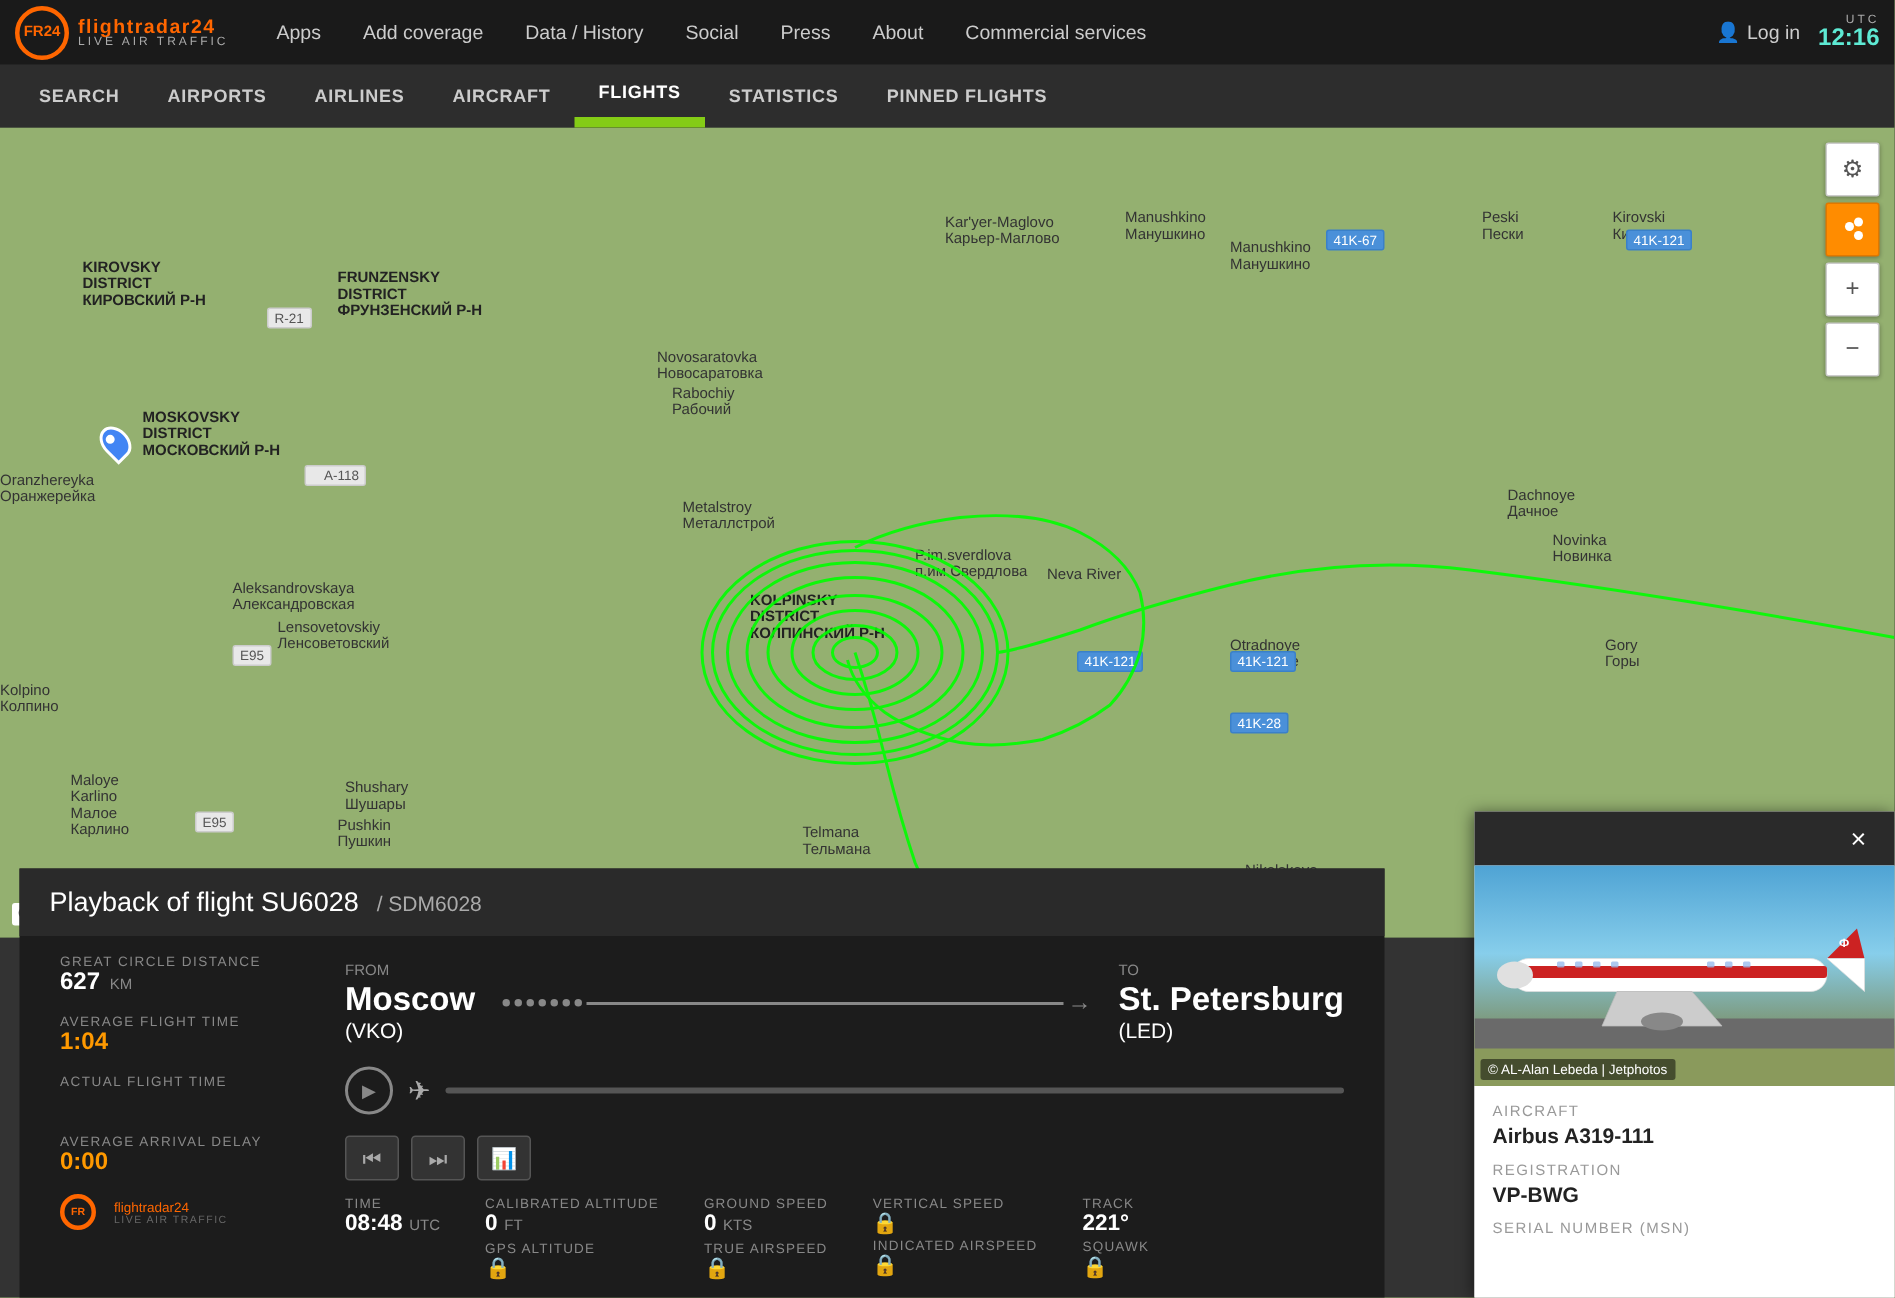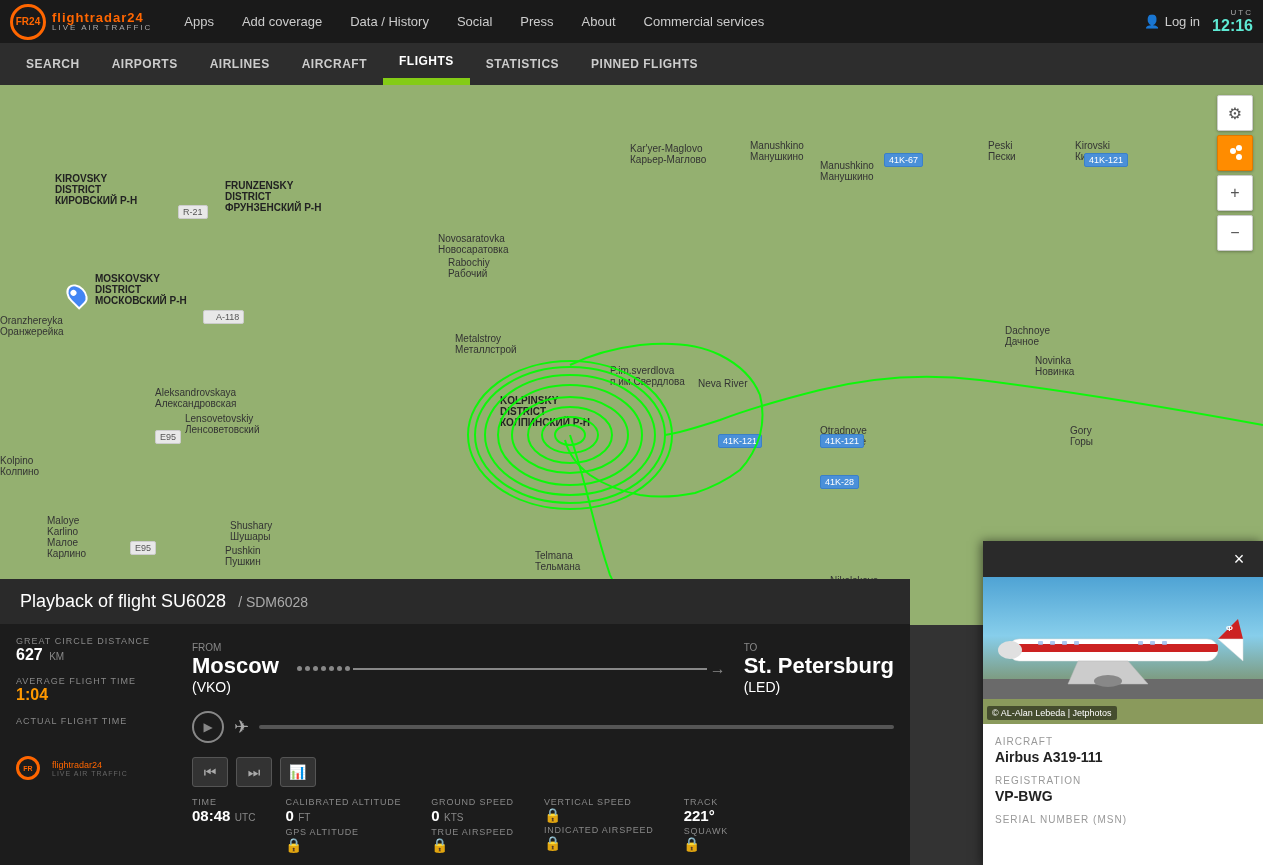--- a/index.html
+++ b/index.html
@@ -137,21 +137,21 @@
       top: 3px; left: 3px;
       width: 6px; height: 6px;
       background: #fff;
       border-radius: 50%;
     }
 
     
     #bottom-panel {
       background: #1c1c1c;
       position: absolute;
-      bottom: 0; left: 0;
+      bottom: 0; left: 13px;
       width: 910px;
       z-index: 50;
     }
 
     .panel-header {
       background: #2a2a2a;
       padding: 12px 20px;
       display: flex;
       align-items: center;
       gap: 12px;
@@ -161,22 +161,22 @@
       font-size: 18px;
       font-weight: normal;
     }
     .panel-subtitle {
       color: #aaa;
       font-size: 14px;
     }
 
     .panel-body {
       display: flex;
-      padding: 12px 16px;
-      gap: 16px;
+      padding: 12px 27px;
+      gap: 30px;
     }
 
     .stats-col {
       min-width: 160px;
     }
     .stat-item {
       margin-bottom: 12px;
     }
     .stat-label {
       color: #888;
@@ -545,20 +545,24 @@
         </div>
       </div>
       <div class="stat-item">
         <div class="stat-label">AVERAGE FLIGHT TIME</div>
         <div class="stat-value orange">1:04</div>
       </div>
       <div class="stat-item">
         <div class="stat-label">ACTUAL FLIGHT TIME</div>
         <div class="stat-value">&nbsp;</div>
       </div>
+      <div class="stat-item">
+        <div class="stat-label">AVERAGE ARRIVAL DELAY</div>
+        <div class="stat-value orange">0:00</div>
+      </div>
       <div class="logo-bottom">
         <div class="logo-circle" style="width:24px;height:24px;font-size:7px;border-color:#f60;">FR</div>
         <div>
           <div class="brand" style="font-size:9px;color:#f60;">flightradar24</div>
           <div style="font-size:7px;color:#666;letter-spacing:1px;">LIVE AIR TRAFFIC</div>
         </div>
       </div>
     </div>
 
     <div class="flight-col">

